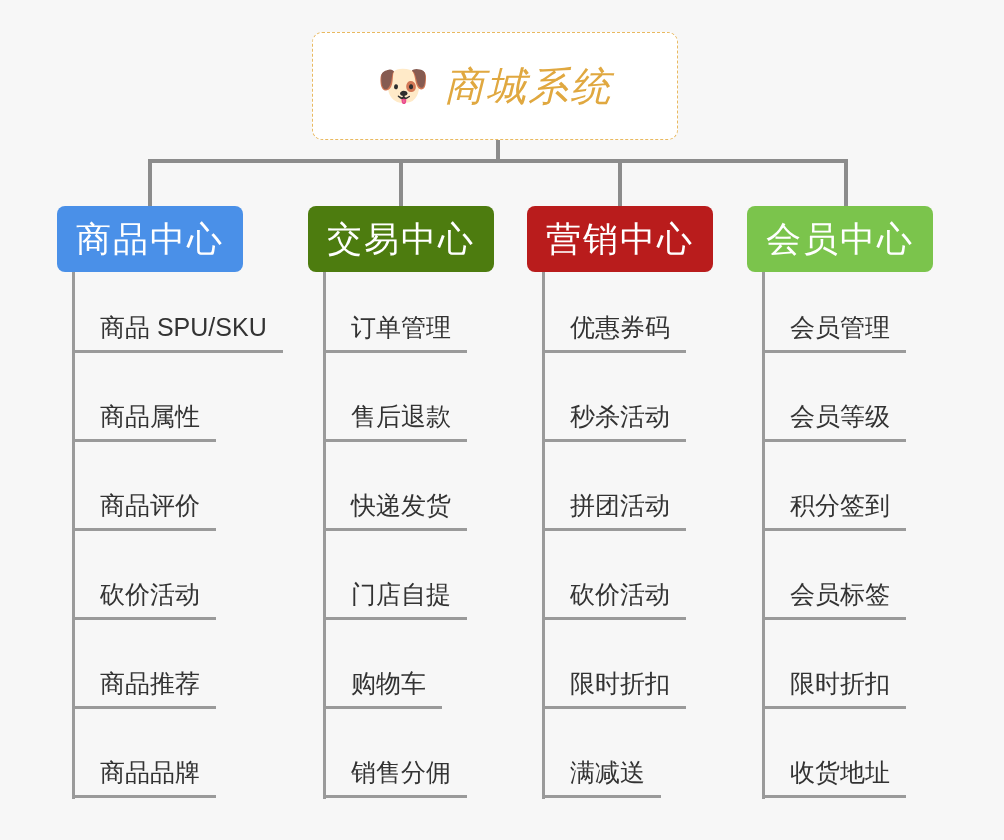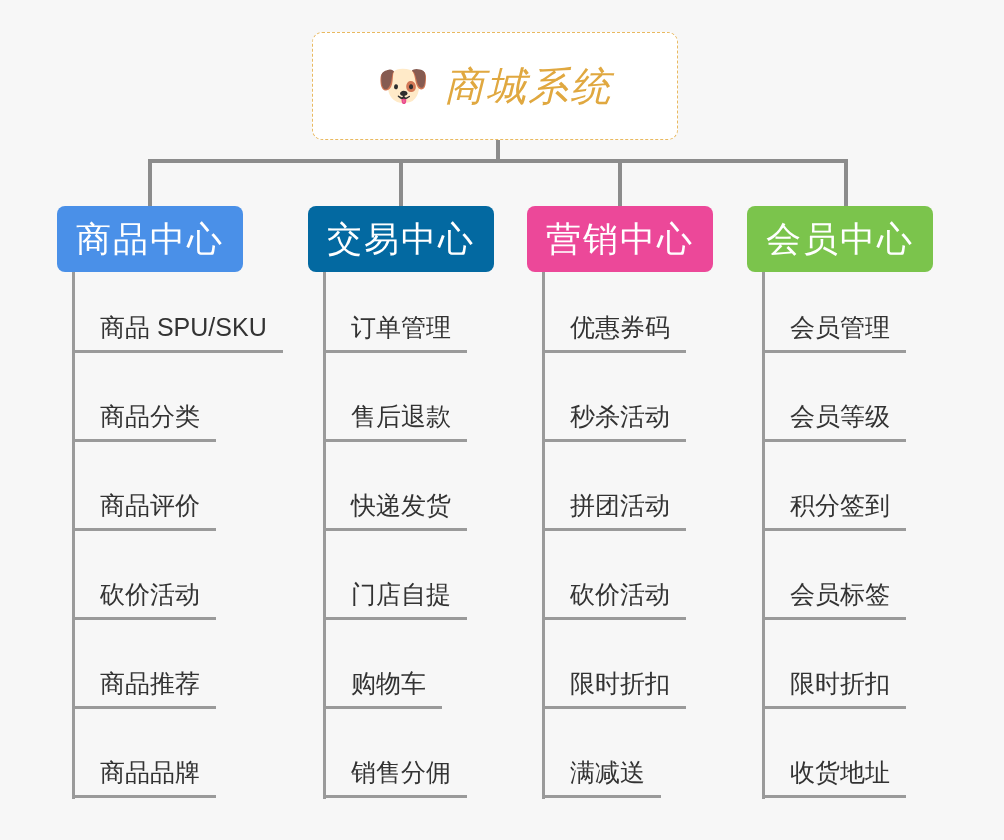--- a/index.html
+++ b/index.html
@@ -129,38 +129,38 @@
 
   <div class="column" style="left:57px;">
     <div class="cat-box" style="background:#4a90e8;">
       <span class="cat-label">商品中心</span>
     </div>
     <div class="trunk" style="height:527px;"></div>
     <div class="leaf" style="top:147px;">
       <div class="leaf-inner"><span class="leaf-label">商品 SPU/SKU</span></div>
     </div>
     <div class="leaf" style="top:236px;">
-      <div class="leaf-inner"><span class="leaf-label">商品分类</span></div>
+      <div class="leaf-inner"><span class="leaf-label">商品属性</span></div>
     </div>
     <div class="leaf" style="top:325px;">
       <div class="leaf-inner"><span class="leaf-label">商品评价</span></div>
     </div>
     <div class="leaf" style="top:414px;">
       <div class="leaf-inner"><span class="leaf-label">砍价活动</span></div>
     </div>
     <div class="leaf" style="top:503px;">
       <div class="leaf-inner"><span class="leaf-label">商品推荐</span></div>
     </div>
     <div class="leaf" style="top:592px;">
       <div class="leaf-inner"><span class="leaf-label">商品品牌</span></div>
     </div>
   </div>
 
   <div class="column" style="left:308px;">
-    <div class="cat-box" style="background:#0369a1;text-align:center;">
+    <div class="cat-box" style="background:#4d7c0f;text-align:center;">
       <span class="cat-label">交易中心</span>
     </div>
     <div class="trunk" style="height:527px;"></div>
     <div class="leaf" style="top:147px;">
       <div class="leaf-inner"><span class="leaf-label">订单管理</span></div>
     </div>
     <div class="leaf" style="top:236px;">
       <div class="leaf-inner"><span class="leaf-label">售后退款</span></div>
     </div>
     <div class="leaf" style="top:325px;">
@@ -171,21 +171,21 @@
     </div>
     <div class="leaf" style="top:503px;">
       <div class="leaf-inner"><span class="leaf-label">购物车</span></div>
     </div>
     <div class="leaf" style="top:592px;">
       <div class="leaf-inner"><span class="leaf-label">销售分佣</span></div>
     </div>
   </div>
 
   <div class="column" style="left:527px;">
-    <div class="cat-box" style="background:#ec4899;align-items:center;">
+    <div class="cat-box" style="background:#b91c1c;align-items:center;">
       <span class="cat-label">营销中心</span>
     </div>
     <div class="trunk" style="height:527px;"></div>
     <div class="leaf" style="top:147px;">
       <div class="leaf-inner"><span class="leaf-label">优惠券码</span></div>
     </div>
     <div class="leaf" style="top:236px;">
       <div class="leaf-inner"><span class="leaf-label">秒杀活动</span></div>
     </div>
     <div class="leaf" style="top:325px;">

